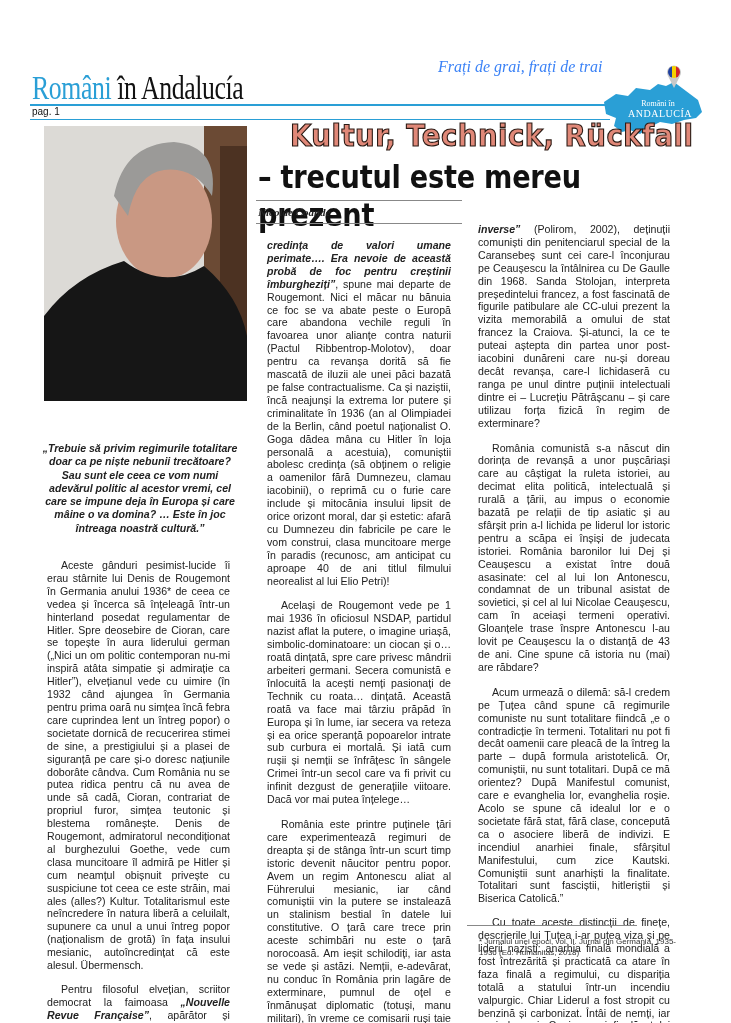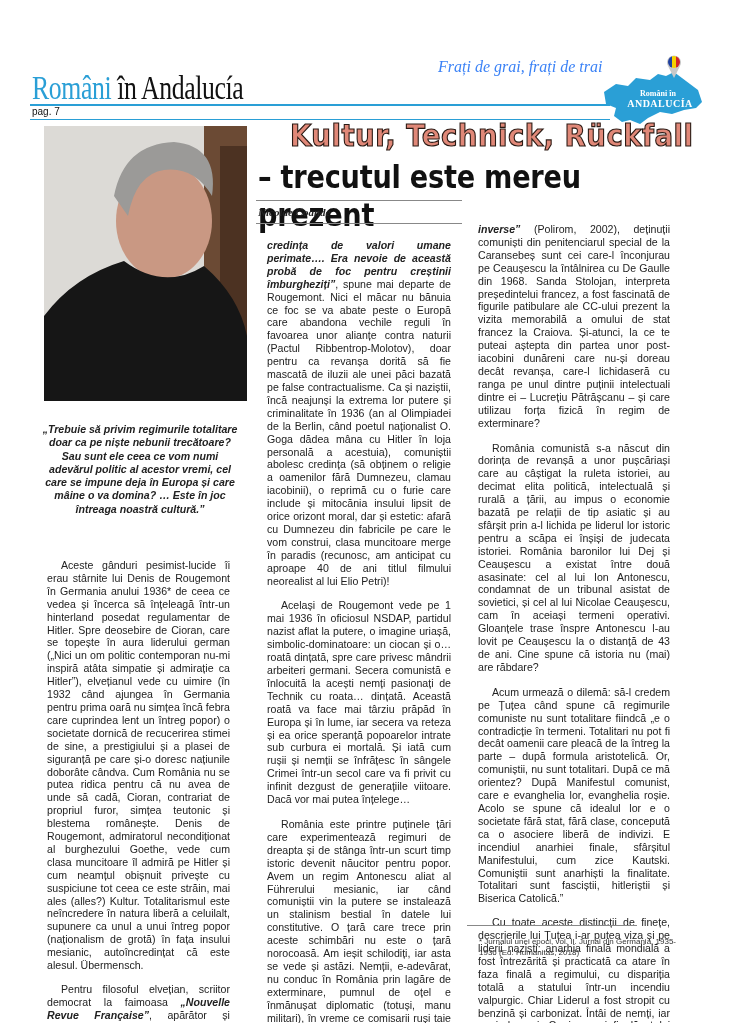--- a/index.html
+++ b/index.html
@@ -5,48 +5,48 @@
   html, body { margin: 0; padding: 0; background: #ffffff; }
   body { width: 731px; height: 1023px; position: relative; overflow: hidden; font-family: "Liberation Sans", sans-serif; color: #222; }
   .abs { position: absolute; }
   .masthead-title { left: 32px; top: 72px; font-family: "Liberation Serif", serif; font-size: 33px; line-height: 1; transform: scaleX(0.78); transform-origin: left top; letter-spacing: -0.5px; }
   .masthead-title .blue { color: #2a9fd6; }
   .masthead-title .black { color: #111; }
   .motto { left: 438px; top: 58px; font-family: "Liberation Serif", serif; font-style: italic; font-size: 16px; color: #3b82f6; }
   .rule1 { left: 30px; top: 104px; width: 580px; height: 2px; background: #2a9fd6; }
   .rule2 { left: 30px; top: 119px; width: 580px; height: 1px; background: #2a9fd6; }
   .pag { left: 32px; top: 106px; font-size: 10px; color: #111; }
-  .logo { left: 598px; top: 62px; width: 110px; height: 70px; font-weight: bold; }
+  .logo { left: 598px; top: 72px; width: 110px; height: 70px; }
   .photo { left: 44px; top: 126px; width: 203px; height: 275px; overflow: hidden; background: #d8d6d2; }
   .title1 { left: 290px; top: 118px; font-family: "DejaVu Sans", sans-serif; font-weight: bold; font-size: 30px; color: #e08878; -webkit-text-stroke: 1.2px #2a1a14; letter-spacing: 0.5px; transform: scaleX(0.92); transform-origin: left top; }
   .title2 { left: 258px; top: 158px; font-family: "DejaVu Sans", sans-serif; font-weight: bold; font-size: 32px; color: #111; transform: scaleX(0.85); transform-origin: left top; letter-spacing: -0.3px; }
   .author-rule-top { left: 256px; top: 200px; width: 206px; height: 1px; background: #888; }
   .author { left: 258px; top: 206px; font-family: "Liberation Serif", serif; font-style: italic; font-weight: bold; font-size: 11px; color: #222; }
   .author-rule-bot { left: 256px; top: 223px; width: 206px; height: 1px; background: #888; }
   .col { font-size: 10.6px; line-height: 12.9px; text-align: justify; color: #222; }
   .col p { margin: 11px; text-indent: 14px; }
   .col p.gap { margin-top: 12px; }
   .col p.noind { text-indent: 0; }
   .col b.it { font-weight: bold; font-style: italic; }
   .col1 { left: 36px; top: 548px; width: 205px; }
   .col2 { left: 256px; top: 228px; width: 206px; }
   .col3 { left: 467px; top: 212px; width: 214px; }
-  .quote { left: 40px; top: 423px; width: 200px; text-align: center; font-weight: bold; font-style: italic; font-size: 10.6px; line-height: 13.3px; color: #222; }
+  .quote { left: 40px; top: 442px; width: 200px; text-align: center; font-weight: bold; font-style: italic; font-size: 10.6px; line-height: 13.3px; color: #222; }
   .fn-rule { left: 467px; top: 925px; width: 170px; height: 1px; background: #888; }
   .footnote { left: 479px; top: 937px; width: 214px; font-size: 8px; line-height: 10.5px; color: #333; }
 </style>
 </head>
 <body>
 
 <div class="abs masthead-title">
   <span class="blue">Români</span><span class="black"> în Andalucía</span>
 </div>
 <div class="abs motto">Frați de grai, frați de trai</div>
 <div class="abs rule1"></div>
-<div class="abs pag">pag. 7</div>
+<div class="abs pag">pag. 1</div>
 <div class="abs rule2"></div>
 
 <div class="abs logo">
   <svg width="110" height="70" viewBox="0 0 110 70">
     <path d="M6 30 L18 22 L30 24 L38 16 L52 18 L60 12 L68 14 L76 10 L84 16 L92 22 L100 28 L104 40 L98 46 L86 48 L74 52 L62 50 L50 56 L42 62 L32 58 L24 60 L16 54 L18 46 L8 42 Z" fill="#2a9fd6"></path>
     <text x="60" y="34" text-anchor="middle" font-family="Liberation Serif, serif" font-size="8" fill="#ffffff">Români în</text>
     <text x="62" y="45" text-anchor="middle" font-family="Liberation Serif, serif" font-size="10" fill="#ffffff" letter-spacing="0.5">ANDALUCÍA</text>
   </svg>
   <svg class="abs" style="left:68px; top:-8px;" width="16" height="24" viewBox="0 0 16 24">
     <path d="M8 24 L2 12 A7 7 0 1 1 14 12 Z" fill="#c9c9c9"></path>

